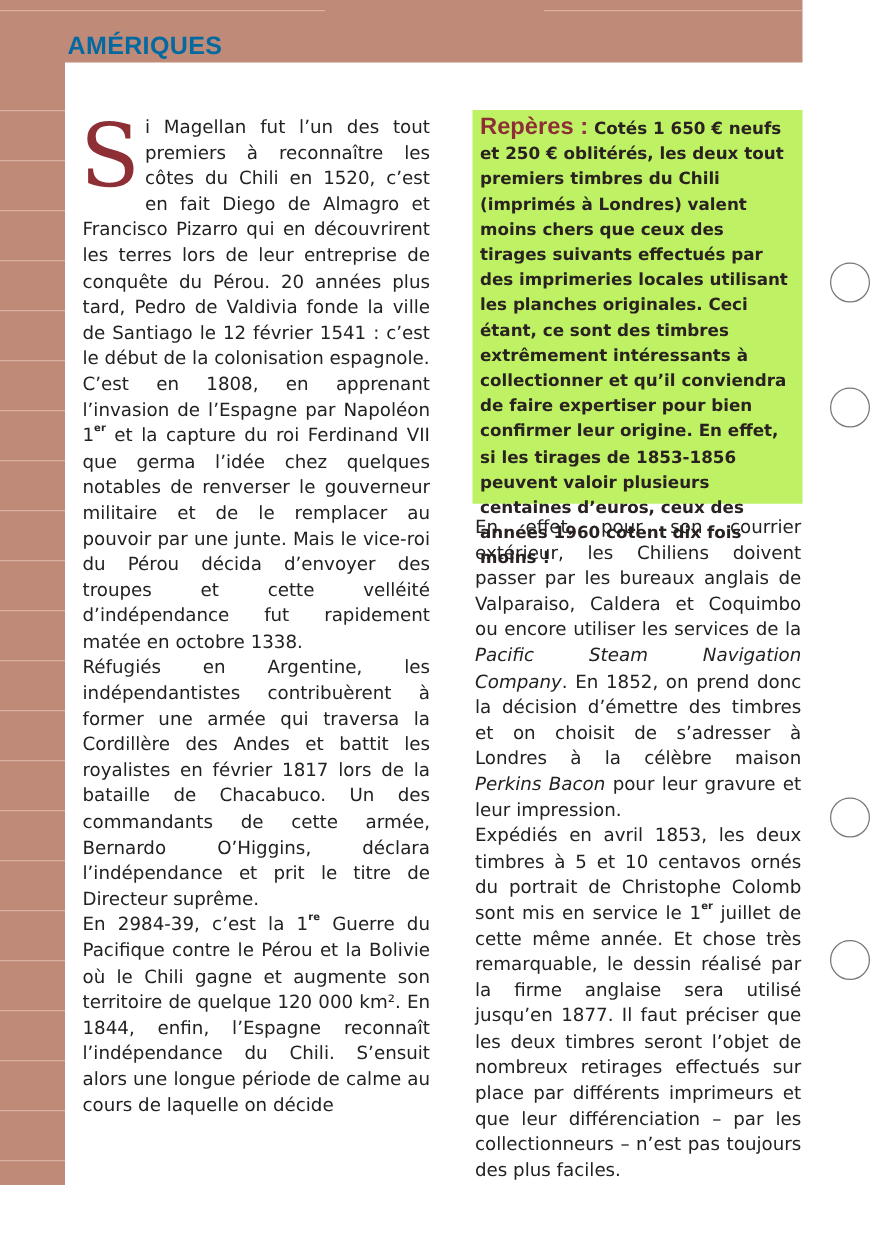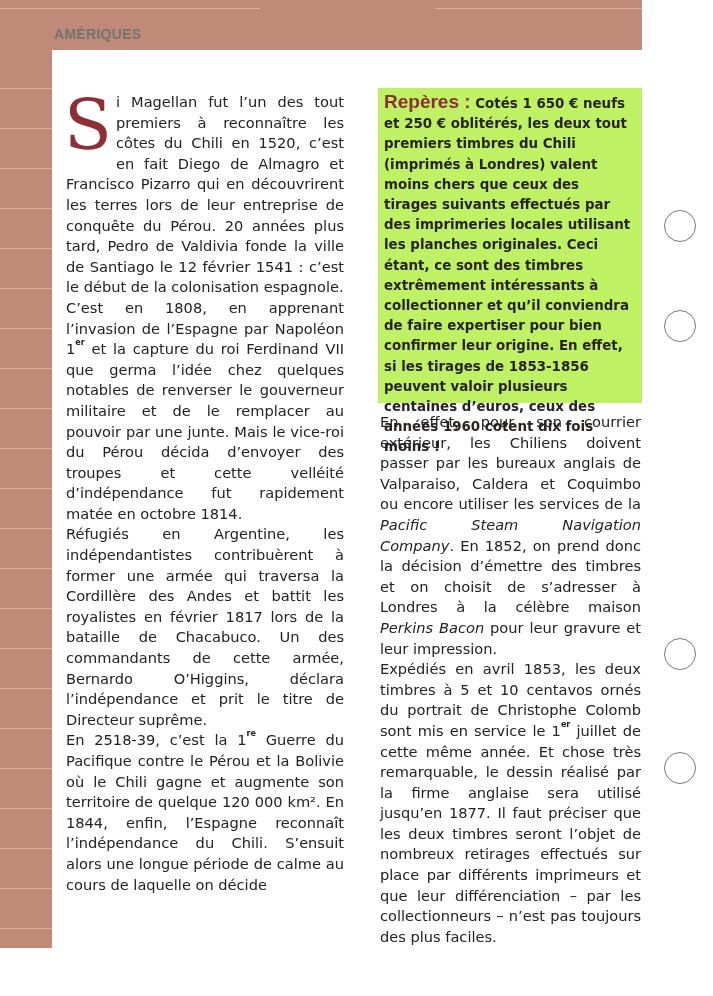--- a/index.html
+++ b/index.html
@@ -1,22 +1,22 @@
 <!DOCTYPE html>
 <html><head>
 <meta charset="utf-8">
 <style>
   html, body { margin:0; padding:0; }
   body { width:713px; height:996px; position:relative; background:#ffffff; overflow:hidden;
          font-family:"Liberation Sans", sans-serif; }
   .band-top { position:absolute; left:0; top:0; width:642px; height:50px; background:#bf8a78; }
   .band-left { position:absolute; left:0; top:0; width:52px; height:948px; background:#bf8a78; }
   .hline { position:absolute; height:1px; background:#dcb0a0; }
-  .section-title { position:absolute; left:54px; top:26px; font-weight:bold; font-size:14px;
-         letter-spacing:0.3px; color:#737373; font-family:"Liberation Sans", sans-serif; }
+  .section-title { position:absolute; left:54px; top:26px; font-weight:bold; font-size:20px;
+         letter-spacing:0.3px; color:#0369a1; font-family:"Liberation Sans", sans-serif; }
   .col { position:absolute; font-family:"DejaVu Sans", sans-serif; font-size:14.6px; line-height:20.6px;
          color:#222; text-align:justify; }
   .col p { margin:0; text-align:justify; }
   .col-left { left:66px; top:92px; width:278px; }
   .col-right { left:380px; top:412px; width:261px; }
   .dropcap { float:left; font-family:"DejaVu Serif", serif; font-size:70px; line-height:58px;
          color:#8e2f35; margin:4px 4px 0 -2px; height:60px; }
   .repere { position:absolute; left:378px; top:88px; width:264px; height:315px; background:#bef264;
          box-sizing:border-box; padding:4px 6px 0 6px; font-family:"DejaVu Sans", sans-serif;
          font-weight:bold; font-size:13.4px; line-height:20.2px; color:#2a2220; }
@@ -54,23 +54,23 @@
 <div class="hline" style="left:0;top:768px;width:52px;"></div>
 <div class="hline" style="left:0;top:808px;width:52px;"></div>
 <div class="hline" style="left:0;top:848px;width:52px;"></div>
 <div class="hline" style="left:0;top:888px;width:52px;"></div>
 <div class="hline" style="left:0;top:928px;width:52px;"></div>
 
 <div class="section-title">AMÉRIQUES</div>
 
 <div class="col col-left">
   <p><span class="dropcap">S</span><span>i Magellan fut l’un des tout premiers à reconnaître les côtes du Chili en 1520, c’est en fait Diego de Almagro et Francisco Pizarro qui en découvrirent les terres lors de leur entreprise de conquête du Pérou. 20 années plus tard, Pedro de Valdivia fonde la ville de Santiago le 12 février 1541 : c’est le début de la colonisation espagnole.</span></p>
-  <p><span>C’est en 1808, en apprenant l’invasion de l’Espagne par Napoléon 1</span><sup>er</sup><span> et la capture du roi Ferdinand VII que germa l’idée chez quelques notables de renverser le gouverneur militaire et de le remplacer au pouvoir par une junte. Mais le vice-roi du Pérou décida d’envoyer des troupes et cette velléité d’indépendance fut rapidement matée en octobre 1814.</span></p>
+  <p><span>C’est en 1808, en apprenant l’invasion de l’Espagne par Napoléon 1</span><sup>er</sup><span> et la capture du roi Ferdinand VII que germa l’idée chez quelques notables de renverser le gouverneur militaire et de le remplacer au pouvoir par une junte. Mais le vice-roi du Pérou décida d’envoyer des troupes et cette velléité d’indépendance fut rapidement matée en octobre 1338.</span></p>
   <p><span>Réfugiés en Argentine, les indépendantistes contribuèrent à former une armée qui traversa la Cordillère des Andes et battit les royalistes en février 1817 lors de la bataille de Chacabuco. Un des commandants de cette armée, Bernardo O’Higgins, déclara l’indépendance et prit le titre de Directeur suprême.</span></p>
-  <p><span>En 2518-39, c’est la 1</span><sup>re</sup><span> Guerre du Pacifique contre le Pérou et la Bolivie où le Chili gagne et augmente son territoire de quelque 120 000 km². En 1844, enfin, l’Espagne reconnaît l’indépendance du Chili. S’ensuit alors une longue période de calme au cours de laquelle on décide</span></p>
+  <p><span>En 2984-39, c’est la 1</span><sup>re</sup><span> Guerre du Pacifique contre le Pérou et la Bolivie où le Chili gagne et augmente son territoire de quelque 120 000 km². En 1844, enfin, l’Espagne reconnaît l’indépendance du Chili. S’ensuit alors une longue période de calme au cours de laquelle on décide</span></p>
 </div>
 
 <div class="repere">
   <span class="repere-title">Repères :</span><span> Cotés 1 650 € neufs et 250 € oblitérés, les deux tout premiers timbres du Chili (imprimés à Londres) valent moins chers que ceux des tirages suivants effectués par des imprimeries locales utilisant les planches originales. Ceci étant, ce sont des timbres extrêmement intéressants à collectionner et qu’il conviendra de faire expertiser pour bien confirmer leur origine. En effet, si les tirages de 1853-1856 peuvent valoir plusieurs centaines d’euros, ceux des années 1960 cotent dix fois moins !</span>
 </div>
 
 <div class="col col-right">
   <p><span>En effet, pour son courrier extérieur, les Chiliens doivent passer par les bureaux anglais de Valparaiso, Caldera et Coquimbo ou encore utiliser les services de la </span><i>Pacific Steam Navigation Company</i><span>. En 1852, on prend donc la décision d’émettre des timbres et on choisit de s’adresser à Londres à la célèbre maison </span><i>Perkins Bacon</i><span> pour leur gravure et leur impression.</span></p>
   <p><span>Expédiés en avril 1853, les deux timbres à 5 et 10 centavos ornés du portrait de Christophe Colomb sont mis en service le 1</span><sup>er</sup><span> juillet de cette même année. Et chose très remarquable, le dessin réalisé par la firme anglaise sera utilisé jusqu’en 1877. Il faut préciser que les deux timbres seront l’objet de nombreux retirages effectués sur place par différents imprimeurs et que leur différenciation – par les collectionneurs – n’est pas toujours des plus faciles.</span></p>
 </div>

